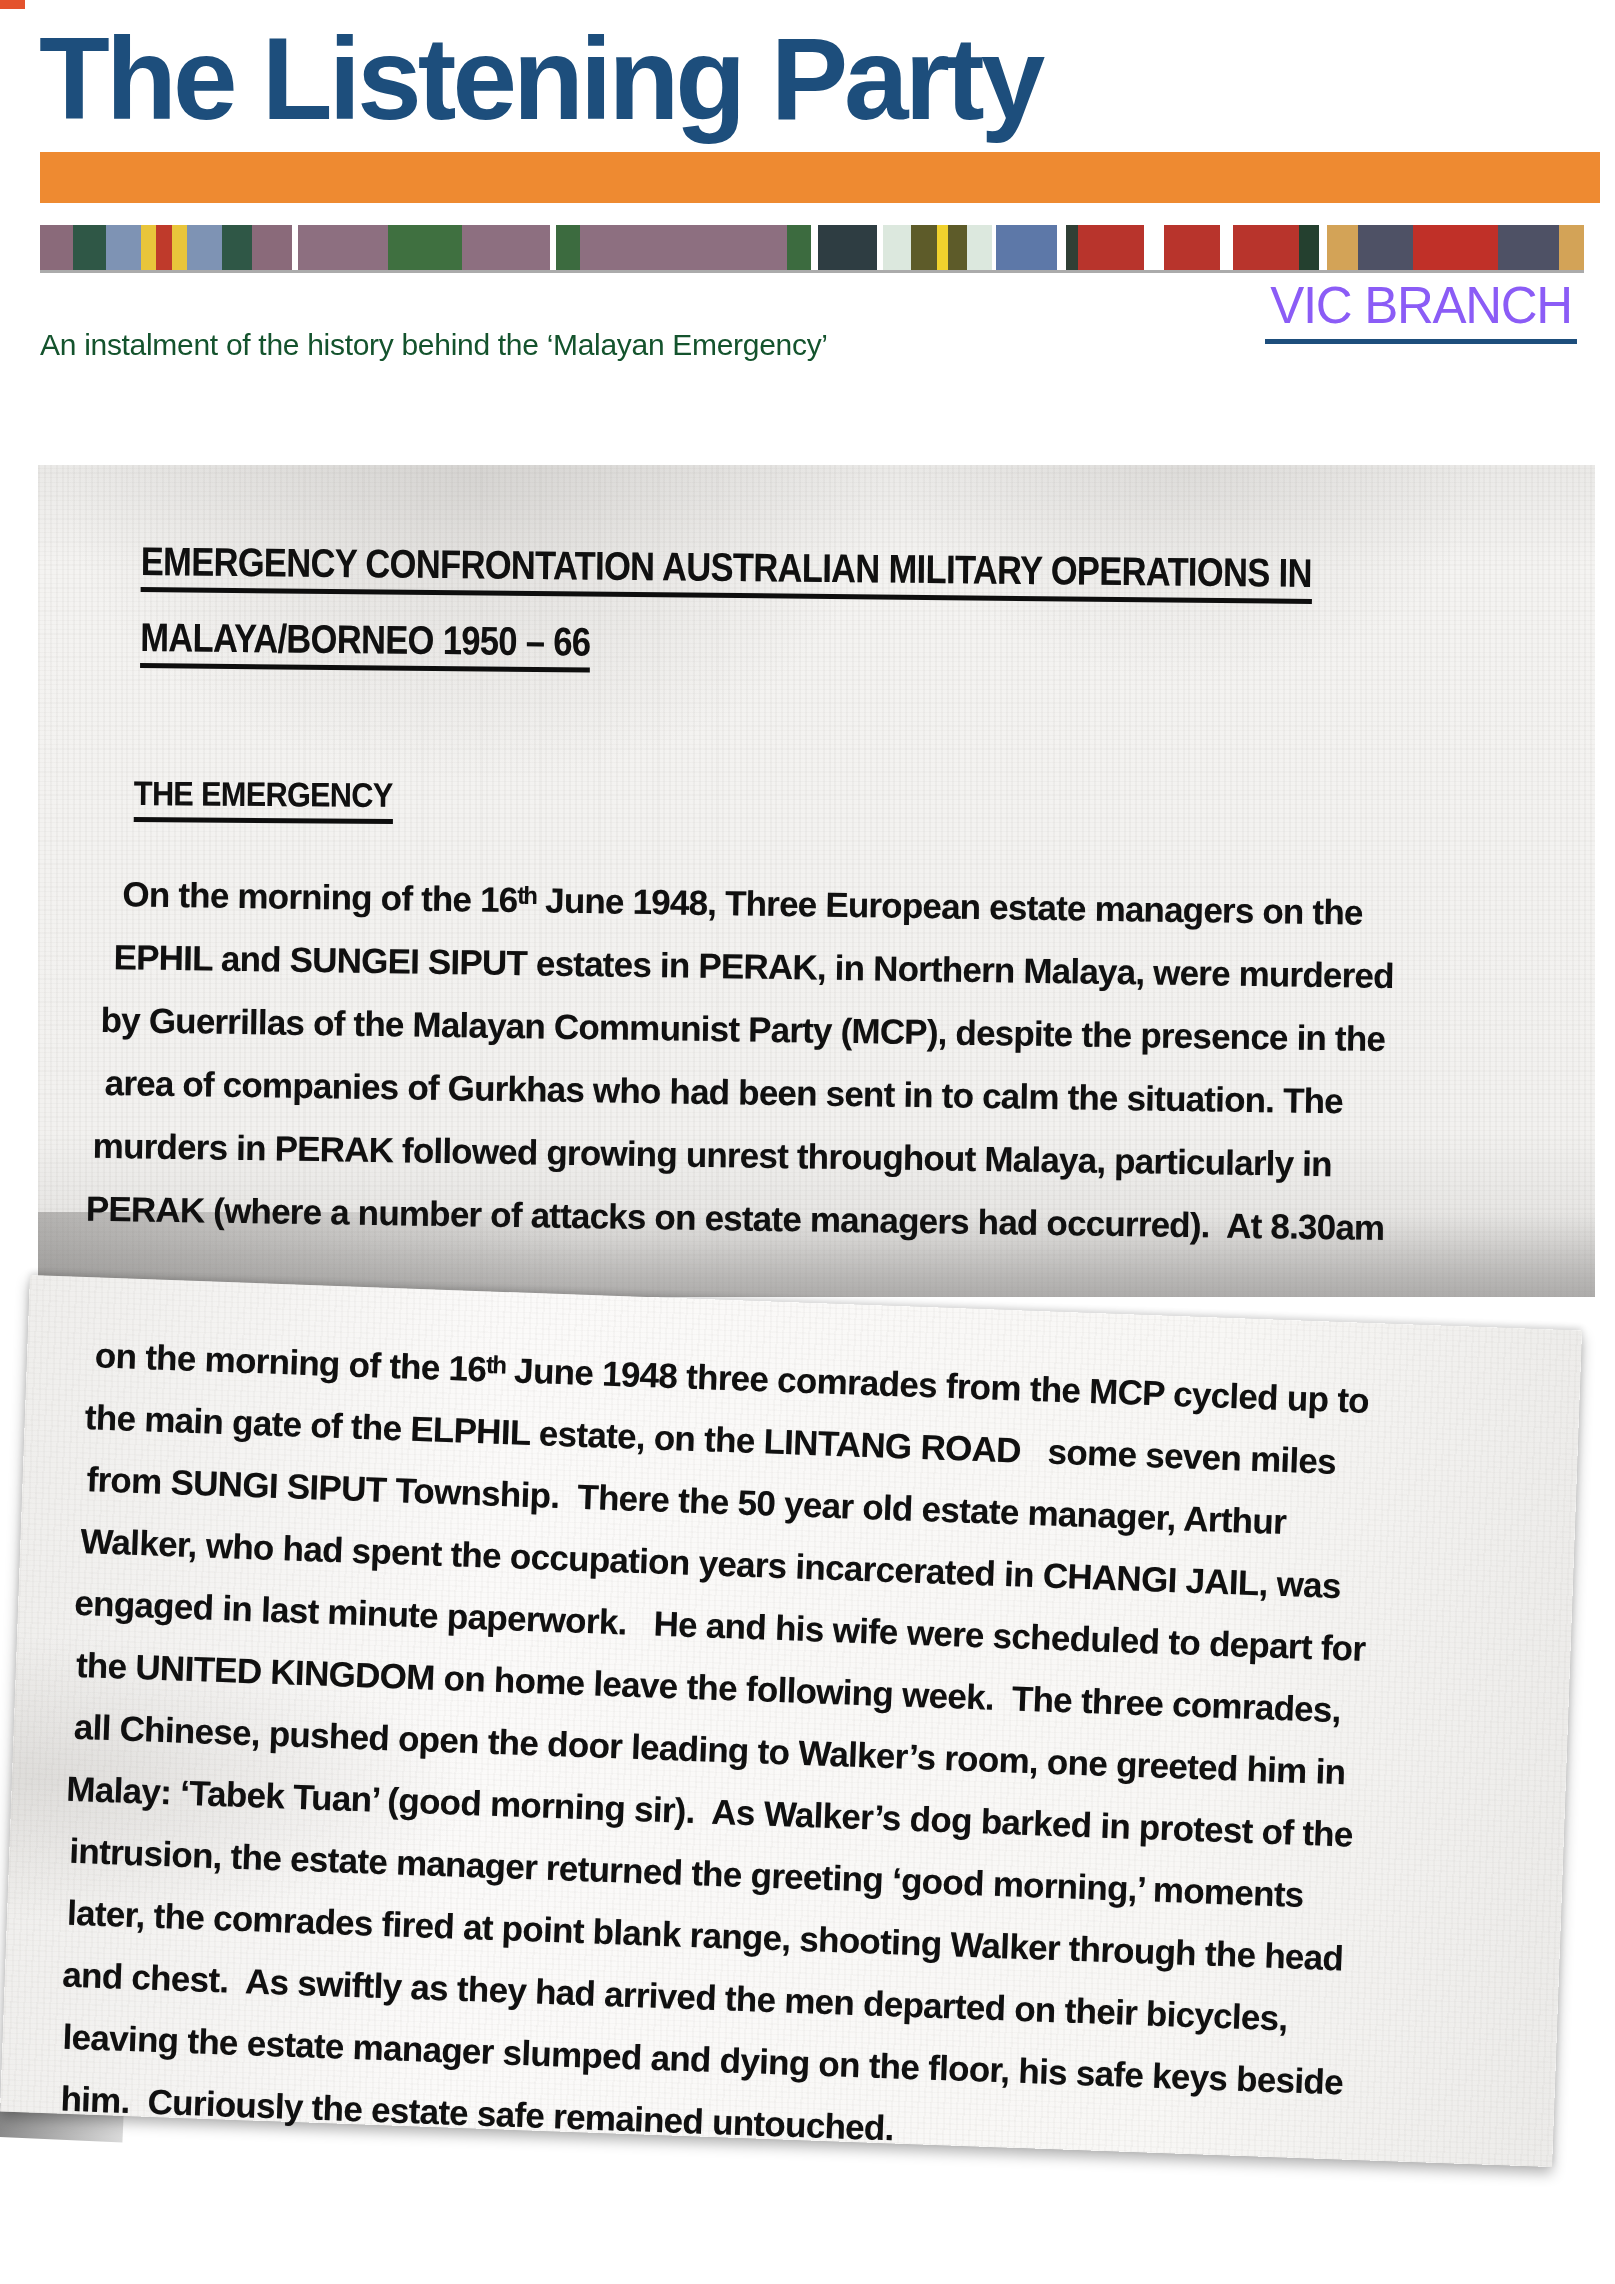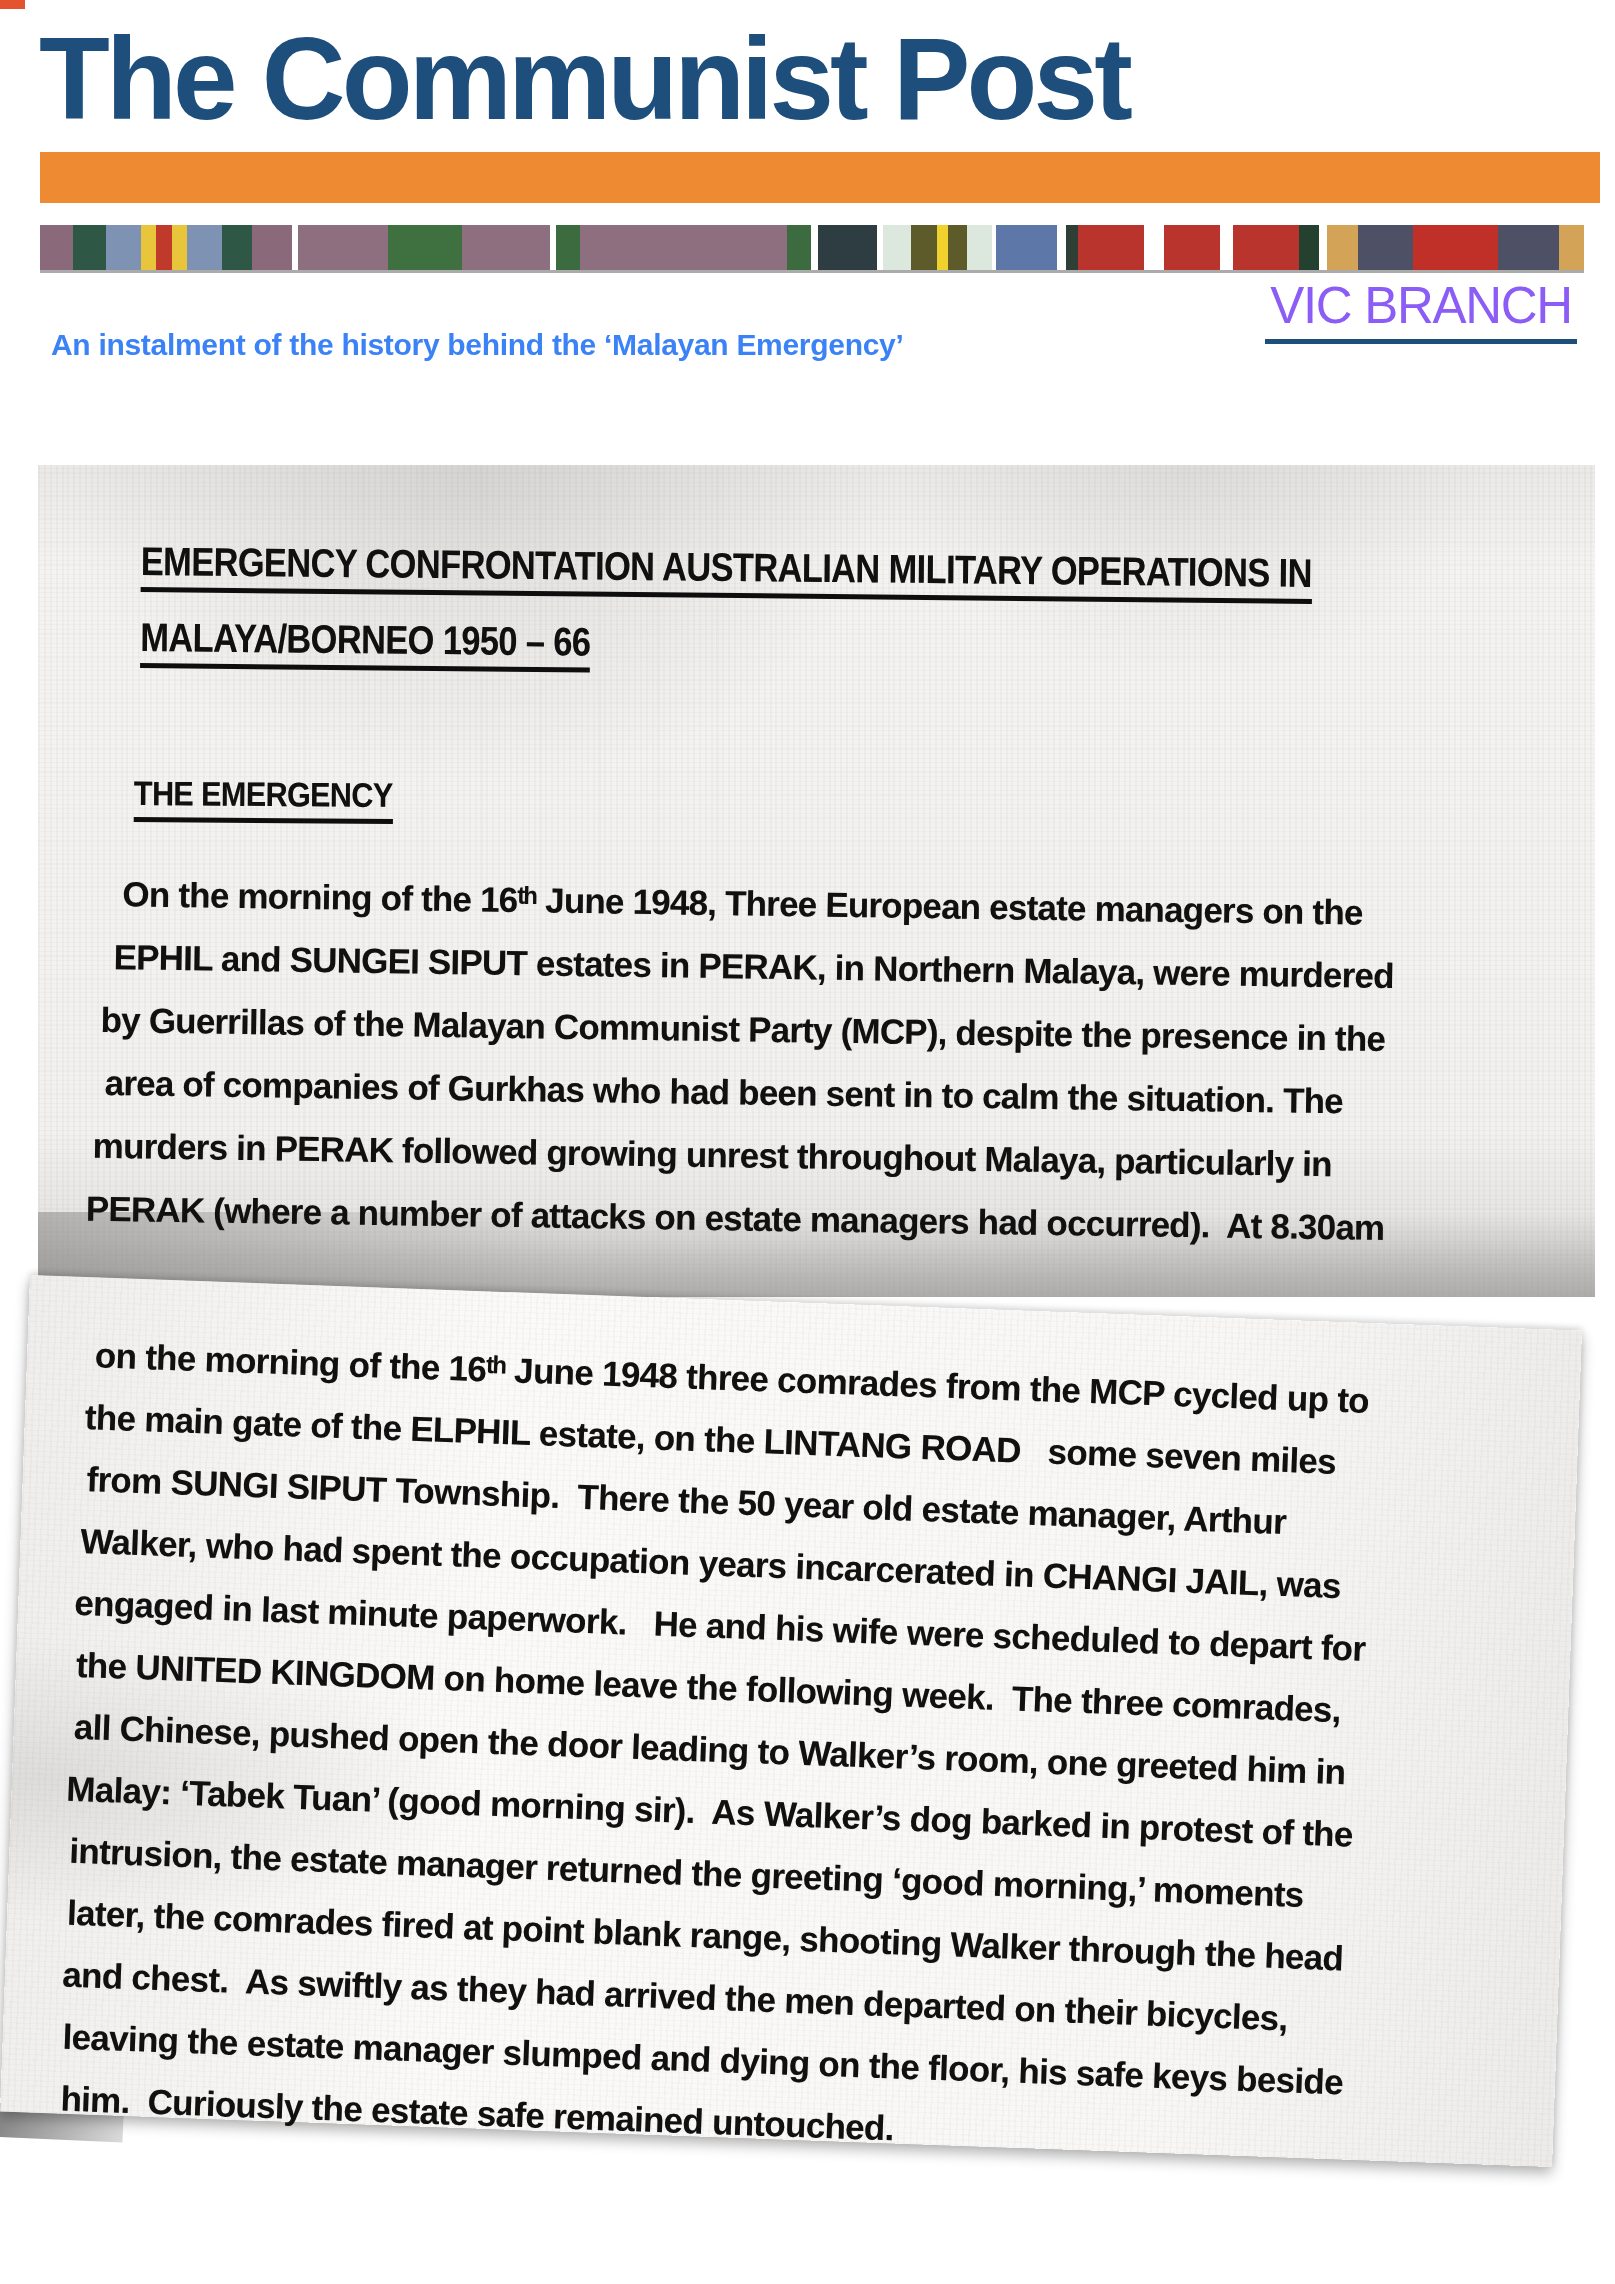--- a/index.html
+++ b/index.html
@@ -26,23 +26,23 @@
   }
   .ribbon-stripe { height:100%; }
 
   .vic-branch {
     position:absolute; top:280px; right:39px;
     color:#8b5cf6; font-size:51px; font-weight:400; letter-spacing:-1.3px; line-height:1;
     border-bottom:5.2px solid #1d4e7c; padding:0 5.2px 7.8px 5.2px; white-space:nowrap;
   }
 
   .byline {
-    position:absolute; left:51px; top:319px;
-    font-size:30px; font-weight:700; letter-spacing:-0.3px; line-height:52px;
-    color:#3b82f6; white-space:nowrap;
+    position:absolute; left:40px; top:319px;
+    font-size:30px; font-weight:400; letter-spacing:-0.3px; line-height:52px;
+    color:#14532d; white-space:nowrap;
   }
 
   
   .scan {
     position:absolute; color:#101010; font-weight:700;
     text-shadow:0 0 0.7px rgba(25,25,25,.35);
   }
   .scan > * { position:relative; z-index:1; }
 
   .scan1 {
@@ -117,21 +117,21 @@
     transform:rotate(2.5deg); transform-origin:left top;
   }
 </style>
 </head>
 <body>
 
 <div class="page">
 
   <div class="corner-mark"></div>
 
-  <div class="masthead-title">The Communist Post</div>
+  <div class="masthead-title">The Listening Party</div>
 
   <div class="orange-bar"></div>
 
   <div class="ribbon-bar">
 
   <div class="ribbon-stripe" style="background: rgb(138, 106, 122); flex: 50 0 0px;"></div>
       <div class="ribbon-stripe" style="background: rgb(47, 87, 70); flex: 50 0 0px;"></div>
       <div class="ribbon-stripe" style="background: rgb(126, 147, 180); flex: 53 0 0px;"></div>
       <div class="ribbon-stripe" style="background: rgb(233, 197, 59); flex: 23 0 0px;"></div>
       <div class="ribbon-stripe" style="background: rgb(191, 58, 43); flex: 24 0 0px;"></div>

